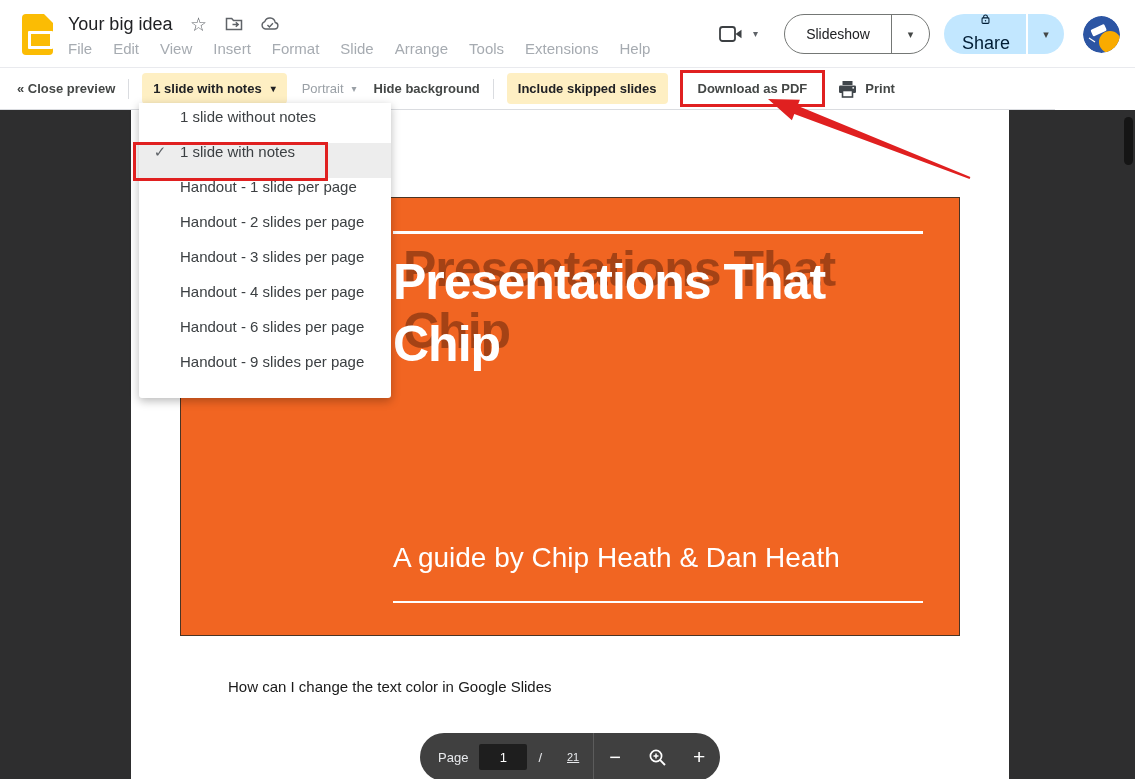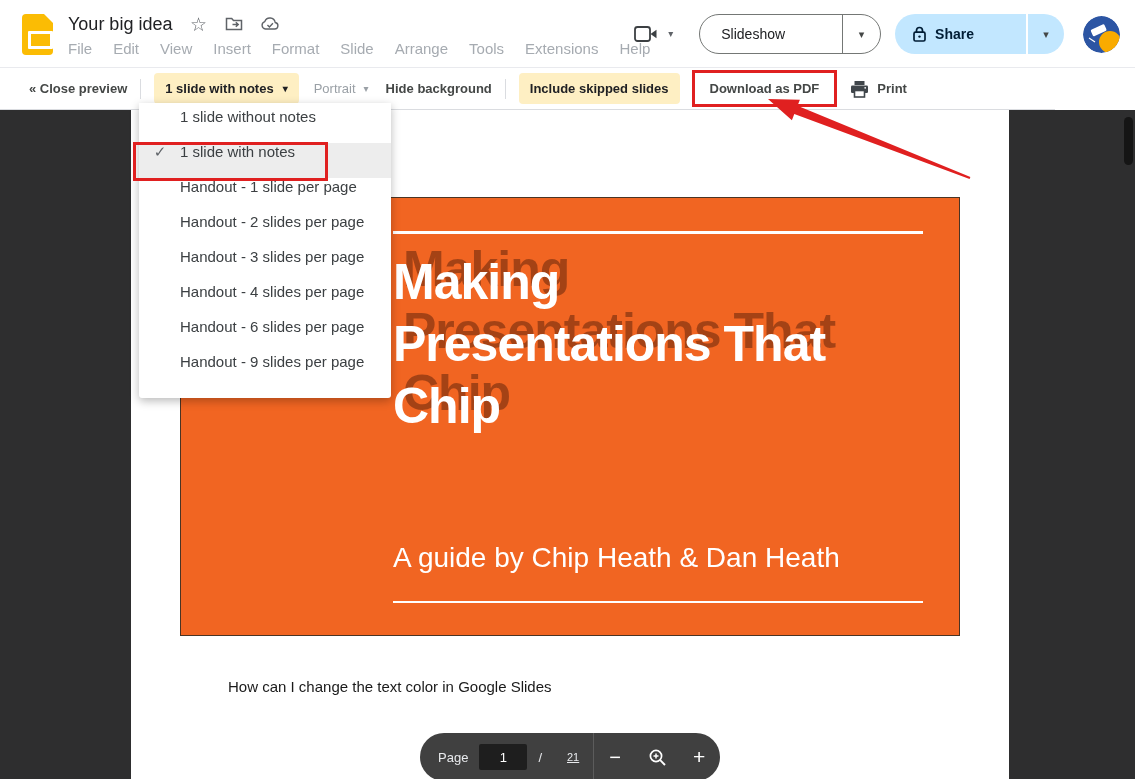--- a/index.html
+++ b/index.html
@@ -15,32 +15,32 @@
   .title-area { position:absolute; left:68px; top:11px; }
   .title-row { display:flex; align-items:center; gap:16px; height:26px; }
   .doc-title { font-size:18px; color:#202124; }
   .tb-icon { display:inline-flex; align-items:center; justify-content:center; width:20px; height:20px; color:#5f6368; }
   .star-glyph { font-size:19px; line-height:1; color:#5f6368; }
   .menu-row { display:flex; gap:21px; margin-top:3px; }
   .menu-item { font-size:15px; color:#a6abb1; cursor:default; }
   .topbar-right { position:absolute; right:0; top:0; height:68px; display:flex; align-items:center; }
   .cam-group { display:flex; align-items:center; gap:9px; margin-right:26px; color:#3c4043; }
   .caret { font-size:10px; color:#5f6368; line-height:1; }
-  .pill { display:flex; align-items:stretch; height:40px; border-radius:20px; overflow:hidden;gap:36px; }
+  .pill { display:flex; align-items:stretch; height:40px; border-radius:20px; overflow:hidden; }
   .slideshow-pill { border:1px solid #747775; background:#fff; margin-right:14px; }
   .slideshow-main { display:flex; align-items:center; padding:0 21px; font-size:14px; color:#202124; }
   .slideshow-caret { display:flex; align-items:center; justify-content:center; width:38px; border-left:1px solid #747775; }
   .share-pill { background:#C2E7FF; margin-right:19px; }
-  .share-main { display:flex; align-items:center; gap:9px; padding:0 16px 0 18px; font-size:14px; font-weight:700; color:#001D35; }
+  .share-main { display:flex; align-items:center; gap:9px; padding:0 16px 0 18px; font-size:18px; font-weight:400; color:#001D35;flex-direction:column; }
   .share-caret { display:flex; align-items:center; justify-content:center; width:38px; border-left:2px solid #fff; }
   .share-caret .caret, .slideshow-caret .caret { font-size:11px; color:#444746; }
   .avatar { width:37px; height:37px; border-radius:50%; margin-right:15px; overflow:hidden; }
 
   
-  .toolbar { position:absolute; left:0; top:68px; width:1055px; height:42px; background:#fff; border-bottom:1px solid #dadce0; display:flex; align-items:center; padding-left:29px; }
+  .toolbar { position:absolute; left:0; top:68px; width:1055px; height:42px; background:#fff; border-bottom:1px solid #dadce0; display:flex; align-items:center; padding-left:17px; }
   .tb-text { font-size:13px; font-weight:700; color:#444746; white-space:nowrap; }
   .tb-sep { width:1px; height:20px; background:#dadce0; margin:0 13px; }
   .chip { display:flex; align-items:center; gap:9px; background:#FEEFC3; border-radius:4px; padding:8px 11px; font-size:13px; font-weight:700; color:#202124; white-space:nowrap; }
   .chip .caret { color:#202124; }
   .portrait { display:flex; align-items:center; gap:8px; margin-left:15px; font-size:13px; font-weight:400; color:#9aa0a6; white-space:nowrap; }
   .portrait .caret { color:#9aa0a6; }
   .hide-bg { margin-left:17px; }
   .dl-box { display:flex; align-items:center; border:3px solid #E02020; background:#fff; padding:8px 15px; margin-left:12px; }
   .print-group { display:flex; align-items:center; gap:8px; margin-left:13px; }
 
@@ -190,21 +190,20 @@
         </svg>
       <span class="tb-text">Print</span>
     </span>
   </div>
 
   <div class="content">
     <div class="page"></div>
     <div class="slide">
       <div class="slide-line line-top"></div>
       <div class="slide-title">
-        <div>Making</div>
         <div>Presentations That</div>
         <div>Chip</div>
       </div>
       <div class="slide-subtitle">A guide by Chip Heath &amp; Dan Heath</div>
       <div class="slide-line line-bottom"></div>
     </div>
     <div class="notes-line">How can I change the text color in Google Slides</div>
 
     <div class="pager">
       <span class="pager-label">Page</span>

